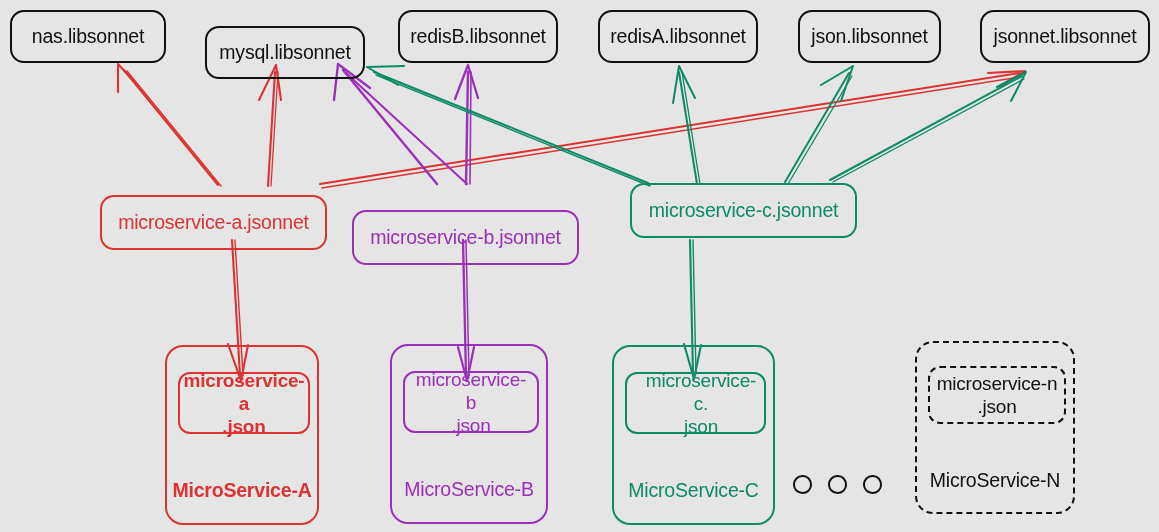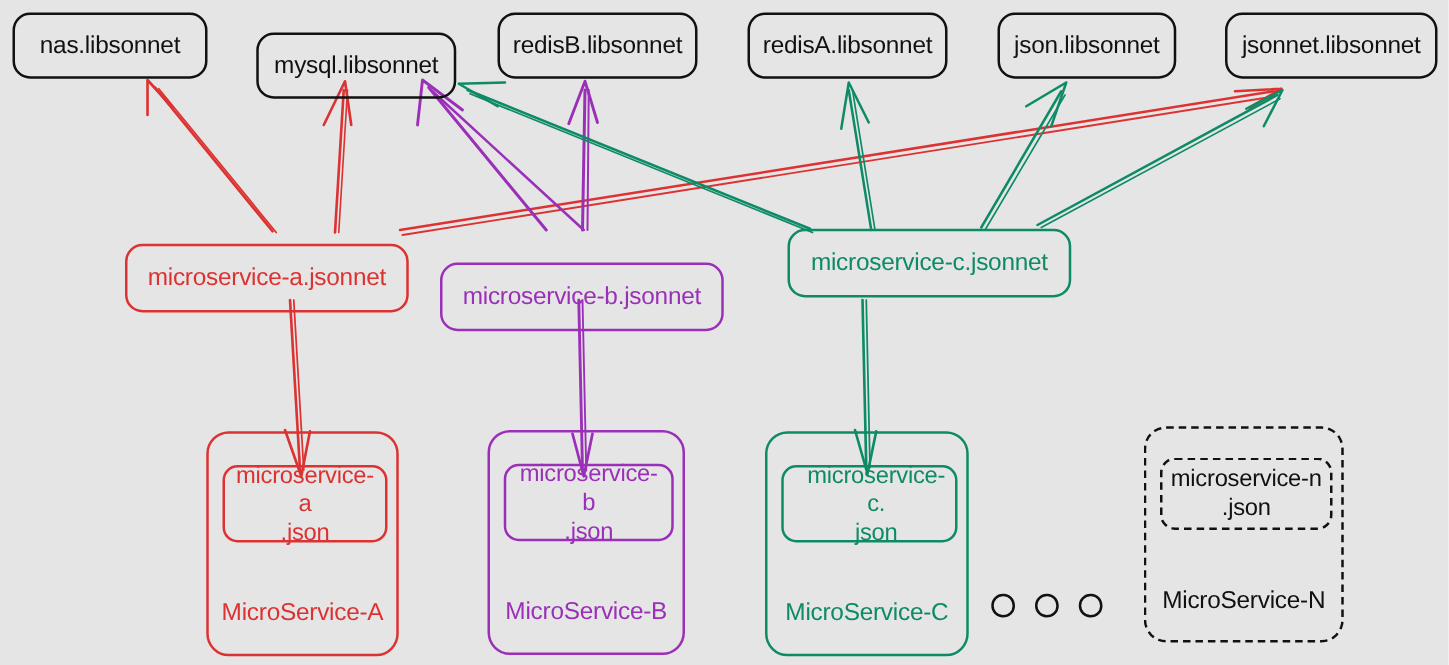--- a/index.html
+++ b/index.html
@@ -160,21 +160,21 @@
   <div class="node jsonnet-node" style="left:100px;top:195px;width:227px;height:55px;border-color:#dc3232;color:#dc3232;text-align:center;">
     <span>microservice-a.jsonnet</span>
   </div>
   <div class="node jsonnet-node" style="left:352px;top:183px;width:227px;height:55px;border-color:#9b30b8;color:#9b30b8;margin-top:27px;">
     <span>microservice-b.jsonnet</span>
   </div>
   <div class="node jsonnet-node" style="left:630px;top:183px;width:227px;height:55px;border-color:#0d8a66;color:#0d8a66;">
     <span>microservice-c.jsonnet</span>
   </div>
 
-  <div class="node svc-outer" style="left:165px;top:345px;width:154px;height:180px;border-color:#dc3232;border-style:solid;color:#dc3232;">
+  <div class="node svc-outer" style="left:165px;top:345px;width:154px;height:180px;border-color:#dc3232;border-style:solid;color:#dc3232;font-weight:bold;">
     <div class="svc-inner" style="left:11px;top:25px;width:132px;height:62px;border-color:#dc3232;color:#dc3232;">
       <span>
         <span>microservice-a</span><br>
         <span>.json</span>
       </span>
     </div>
     <div class="svc-label" style="top:132px;color:#dc3232;">MicroService-A</div>
   </div>
 
   <div class="node svc-outer" style="left:390px;top:344px;width:158px;height:180px;border-color:#9b30b8;border-style:solid;color:#9b30b8;">

